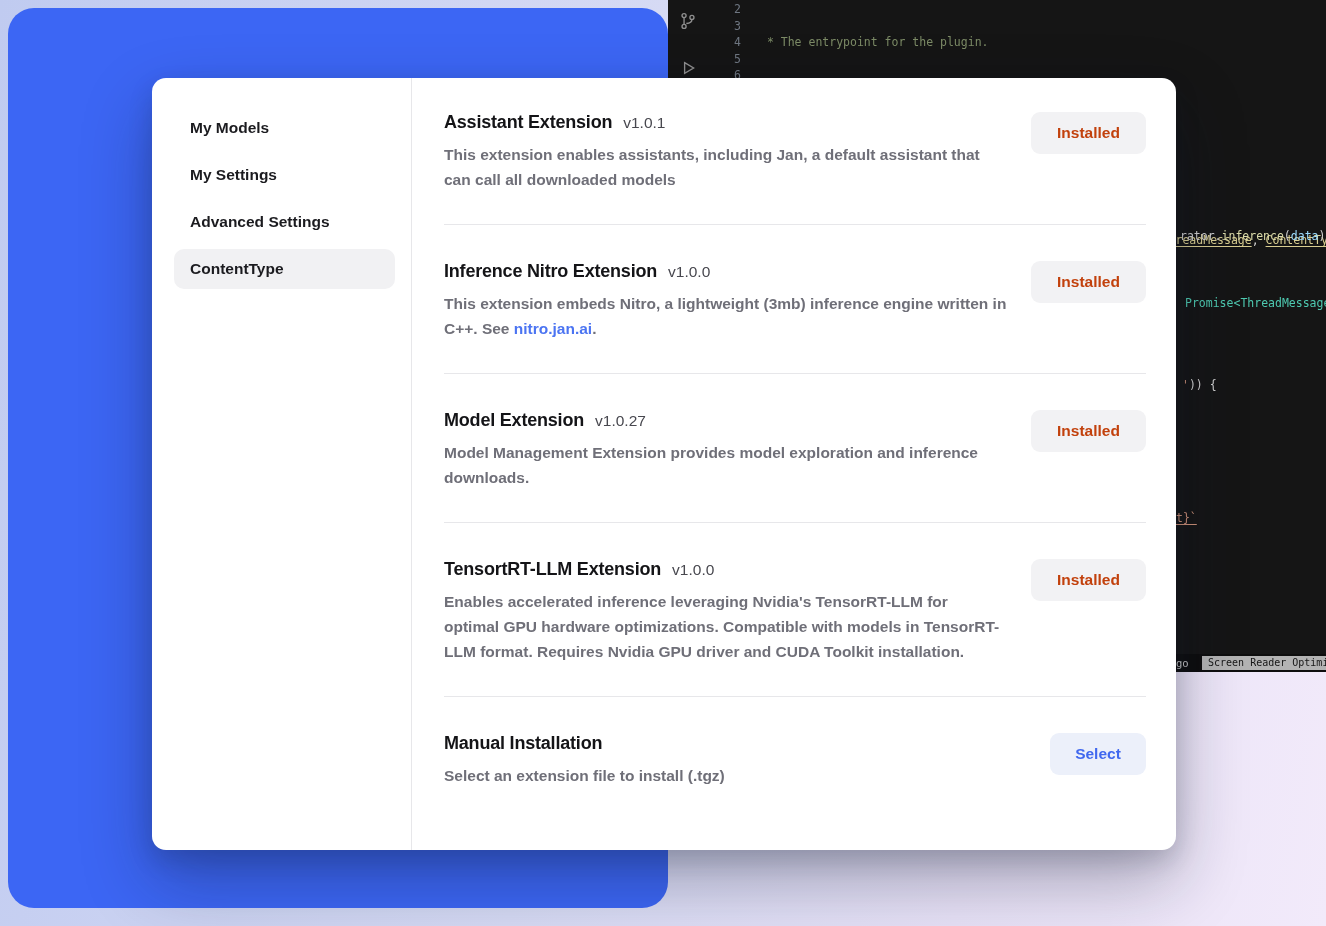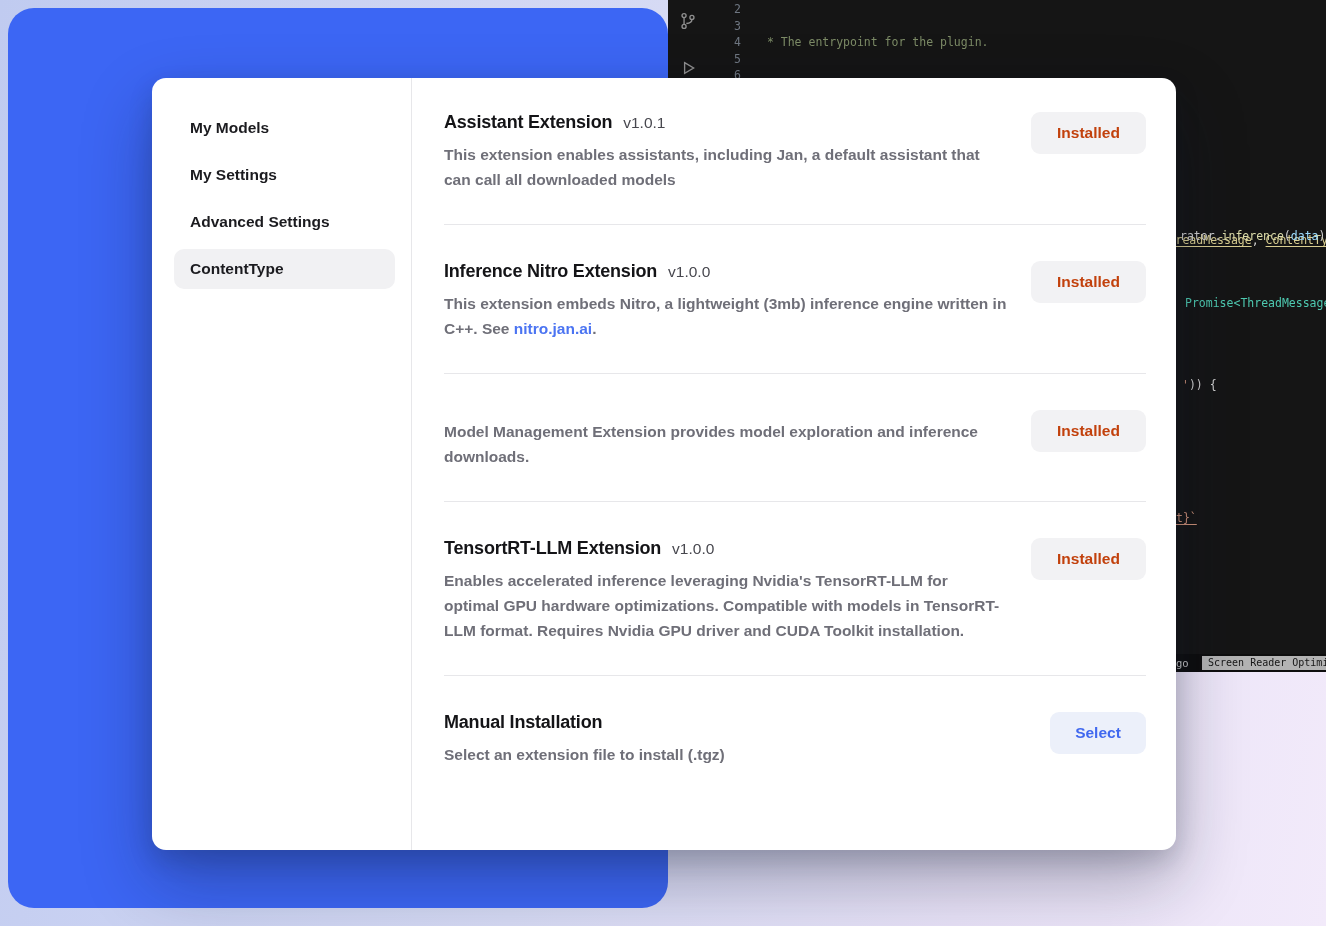--- a/index.html
+++ b/index.html
@@ -146,20 +146,24 @@
           </div>
           <p class="desc"><span>This extension embeds Nitro, a lightweight (3mb) inference engine written in C++. See </span><a class="link">nitro.jan.ai</a><span>.</span></p>
         </div>
         <button class="btn installed">Installed</button>
       </section>
 
       <hr class="divider">
 
       <section class="ext">
         <div class="ext-text">
+          <div class="ext-title-row">
+            <h3 class="ext-name">Model Extension</h3>
+            <span class="ver">v1.0.27</span>
+          </div>
           <p class="desc">Model Management Extension provides model exploration and inference downloads.</p>
         </div>
         <button class="btn installed">Installed</button>
       </section>
 
       <hr class="divider">
 
       <section class="ext">
         <div class="ext-text">
           <div class="ext-title-row">

